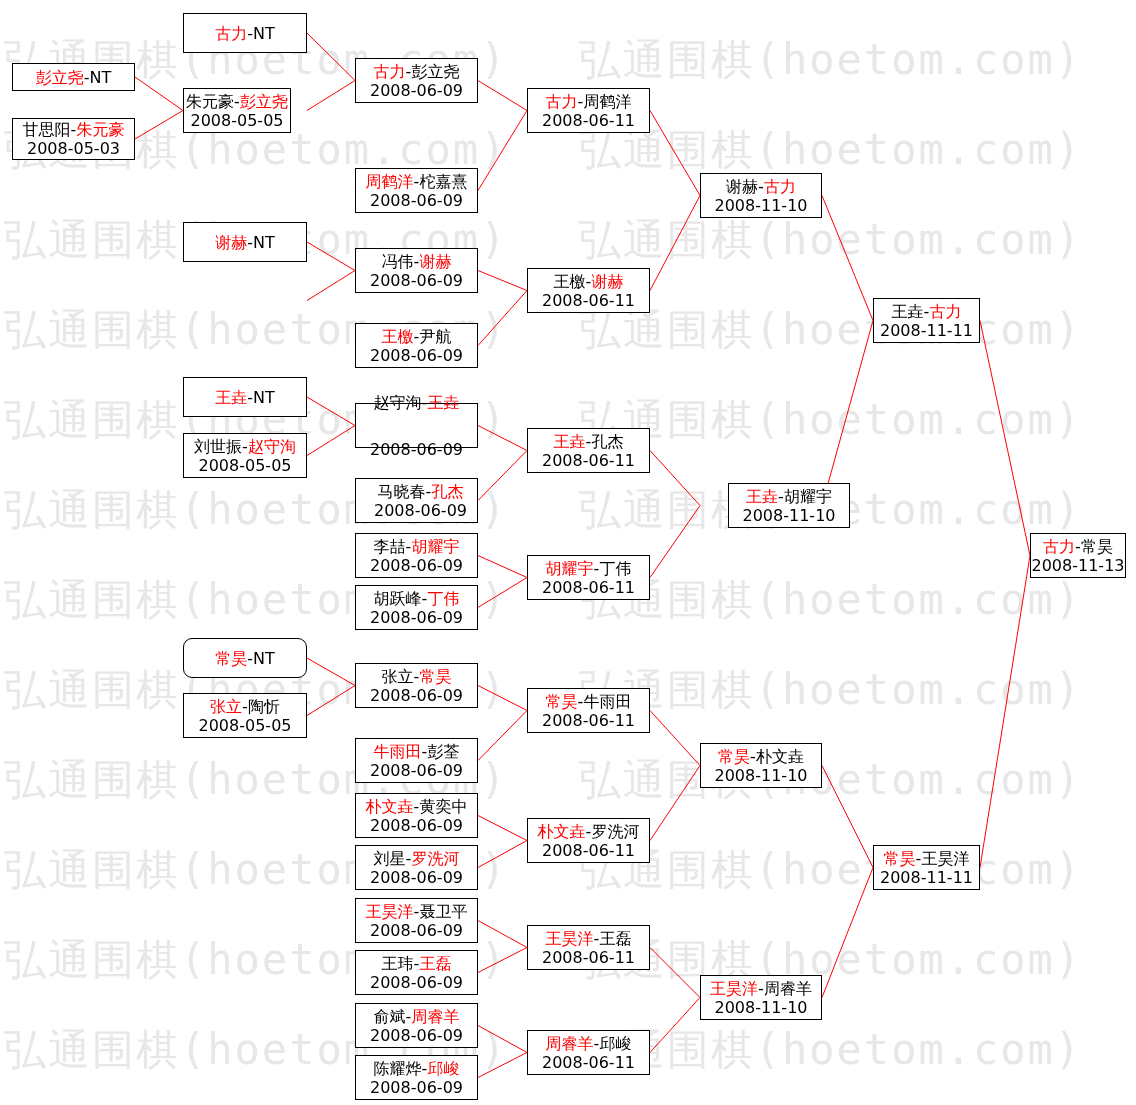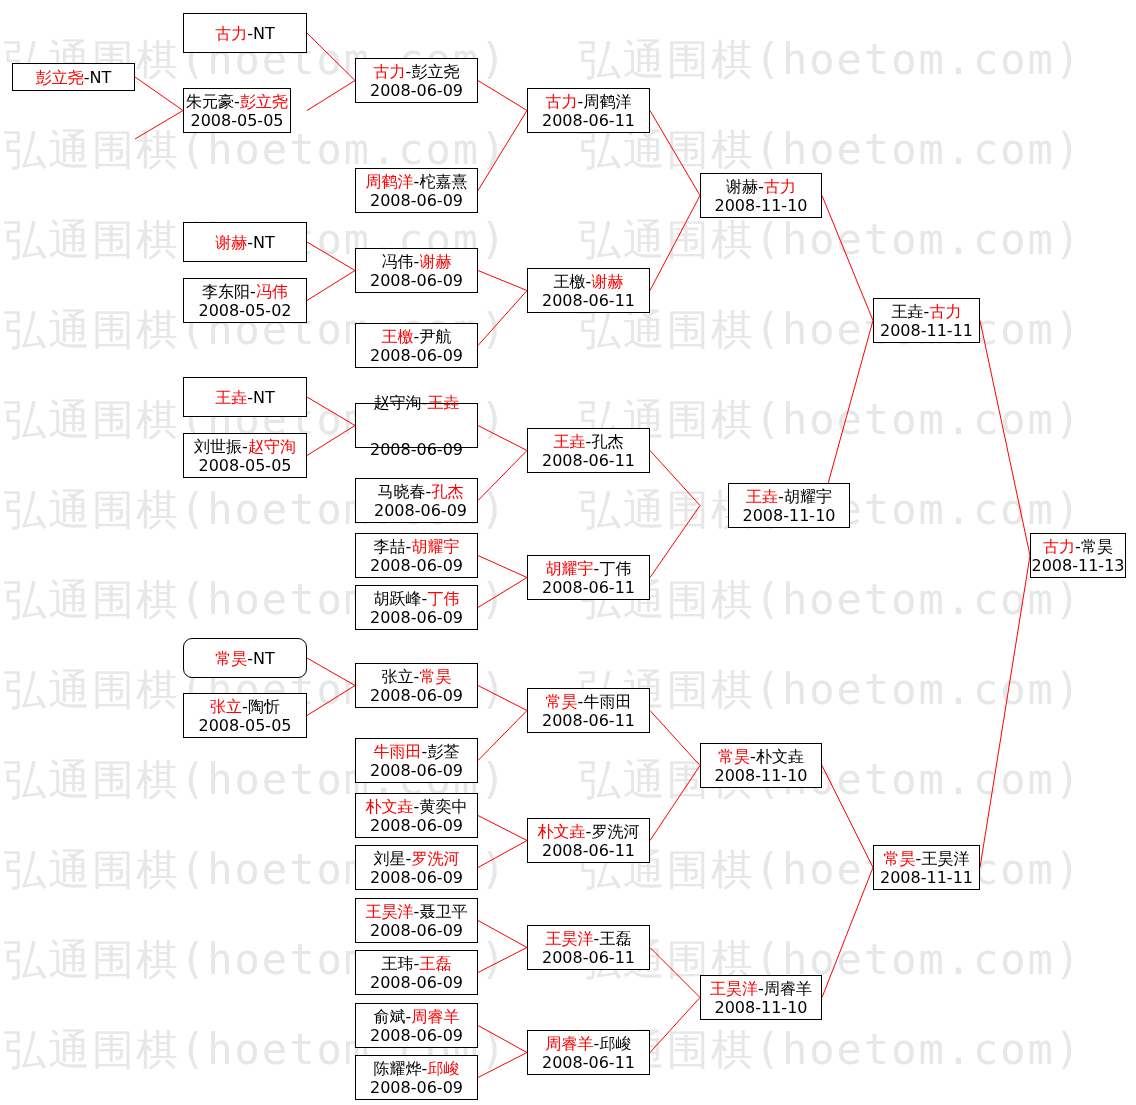--- a/index.html
+++ b/index.html
@@ -84,33 +84,33 @@
       <line x1="822" y1="505.5" x2="873" y2="320.5" stroke="#ff0000" stroke-width="1"></line>
       <line x1="822" y1="765.5" x2="873" y2="867.5" stroke="#ff0000" stroke-width="1"></line>
       <line x1="822" y1="997.5" x2="873" y2="867.5" stroke="#ff0000" stroke-width="1"></line>
       <line x1="980" y1="320.5" x2="1030" y2="555.5" stroke="#ff0000" stroke-width="1"></line>
       <line x1="980" y1="867.5" x2="1030" y2="555.5" stroke="#ff0000" stroke-width="1"></line>
     </svg>
   <div id="boxes">
       <div class="match" style="left: 12px; top: 63px; width: 123px; height: 28px;">
         <div class="players"><span class="win">彭立尧</span><span>-</span><span>NT</span></div>
       </div>
+      <div class="match" style="left: 12px; top: 118px; width: 123px; height: 42px;">
+        <div class="players"><span>甘思阳</span><span>-</span><span class="win">朱元豪</span></div>
+        <div class="date">2008-05-03</div>
+      </div>
       <div class="match" style="left: 183px; top: 13px; width: 124px; height: 40px;">
         <div class="players"><span class="win">古力</span><span>-</span><span>NT</span></div>
       </div>
       <div class="match" style="left: 183px; top: 88px; width: 108px; height: 45px;">
         <div class="players"><span>朱元豪</span><span>-</span><span class="win">彭立尧</span></div>
         <div class="date">2008-05-05</div>
       </div>
       <div class="match" style="left: 183px; top: 222px; width: 124px; height: 40px;">
         <div class="players"><span class="win">谢赫</span><span>-</span><span>NT</span></div>
-      </div>
-      <div class="match" style="left: 183px; top: 278px; width: 124px; height: 45px;">
-        <div class="players"><span>李东阳</span><span>-</span><span class="win">冯伟</span></div>
-        <div class="date">2008-05-02</div>
       </div>
       <div class="match" style="left: 183px; top: 377px; width: 124px; height: 40px;">
         <div class="players"><span class="win">王垚</span><span>-</span><span>NT</span></div>
       </div>
       <div class="match" style="left: 183px; top: 433px; width: 124px; height: 45px;">
         <div class="players"><span>刘世振</span><span>-</span><span class="win">赵守洵</span></div>
         <div class="date">2008-05-05</div>
       </div>
       <div class="match" style="left: 183px; top: 638px; width: 124px; height: 40px; border-radius: 9px;">
         <div class="players"><span class="win">常昊</span><span>-</span><span>NT</span></div>

